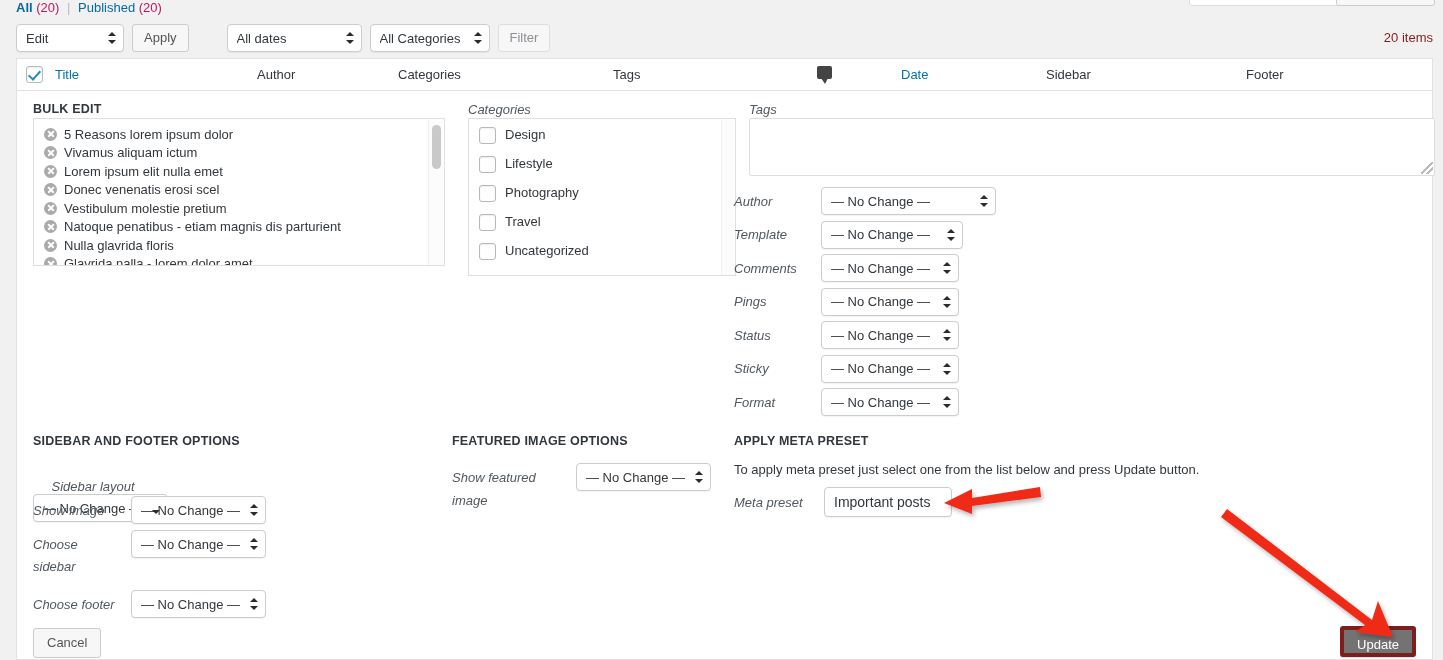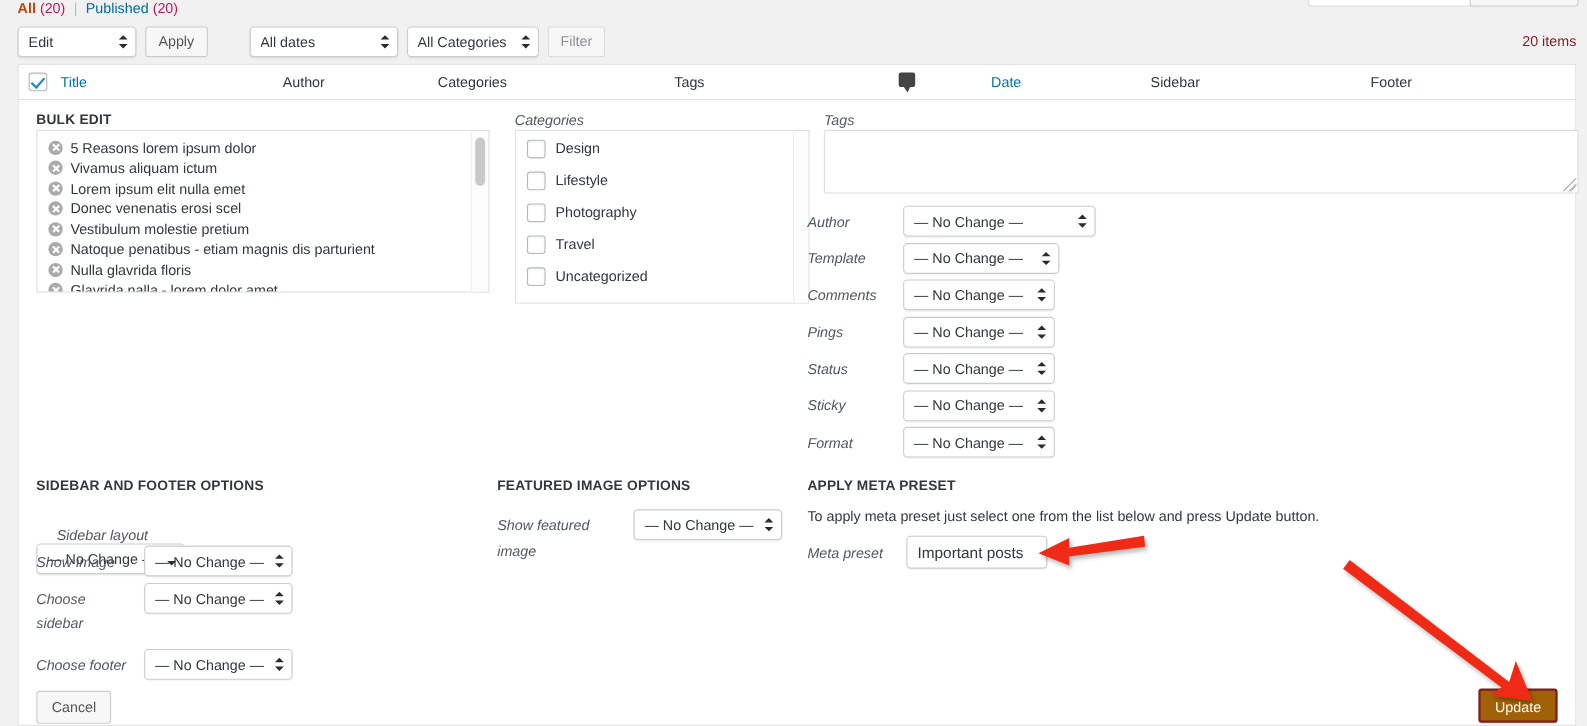--- a/index.html
+++ b/index.html
@@ -12,21 +12,21 @@
     font-size: 13px; color: #32373c;
     overflow: hidden; position: relative;
   }
   .wrap { position: relative; width: 1443px; height: 660px; }
 
   
   .subsub {
     position: absolute; left: 16px; top: 0px;
     font-size: 13px; color: #555; white-space: nowrap;
   }
-  .subsub b { color: #c2410c; font-weight: 700; }
+  .subsub b { color: #0369a1; font-weight: 700; }
   .subsub .cnt { color: #be185d; font-weight: 400; }
   .subsub a { color: #0369a1; text-decoration: none; }
   .subsub .sep { color: #bbb; margin: 0 4px; }
 
   
   .searchbox {
     position: absolute; right: 94px; top: -24px;
     width: 160px; height: 30px;
     background: #fff; border: 1px solid #ddd; border-radius: 3px;
   }
@@ -179,21 +179,21 @@
   .cancelbtn {
     position: absolute; left: 16px; top: 537px;
     height: 30px; padding: 0 13px;
     background: #f7f7f7; border: 1px solid #ccc; border-radius: 3px;
     color: #555; font-size: 13px; line-height: 28px;
     font-family: "Liberation Sans", sans-serif; cursor: pointer;
   }
   .updatebtn {
     position: absolute; right: 16px; top: 535px;
     height: 31px; padding: 0 13px;
-    background: #a16207; border: 2px solid #7f1d1d; border-radius: 3px;
+    background: #737373; border: 4px solid #7f1d1d; border-radius: 3px;
     color: #fff; font-size: 13px; line-height: 29px; font-weight: 400;
     font-family: "Liberation Sans", sans-serif; cursor: pointer;
     box-shadow: 0 1px 0 rgba(0,0,0,.12);
   }
 
   
   .arrows { position: absolute; left: 0; top: 0; width: 1443px; height: 660px; pointer-events: none; }
 </style>
 </head>
 <body>

